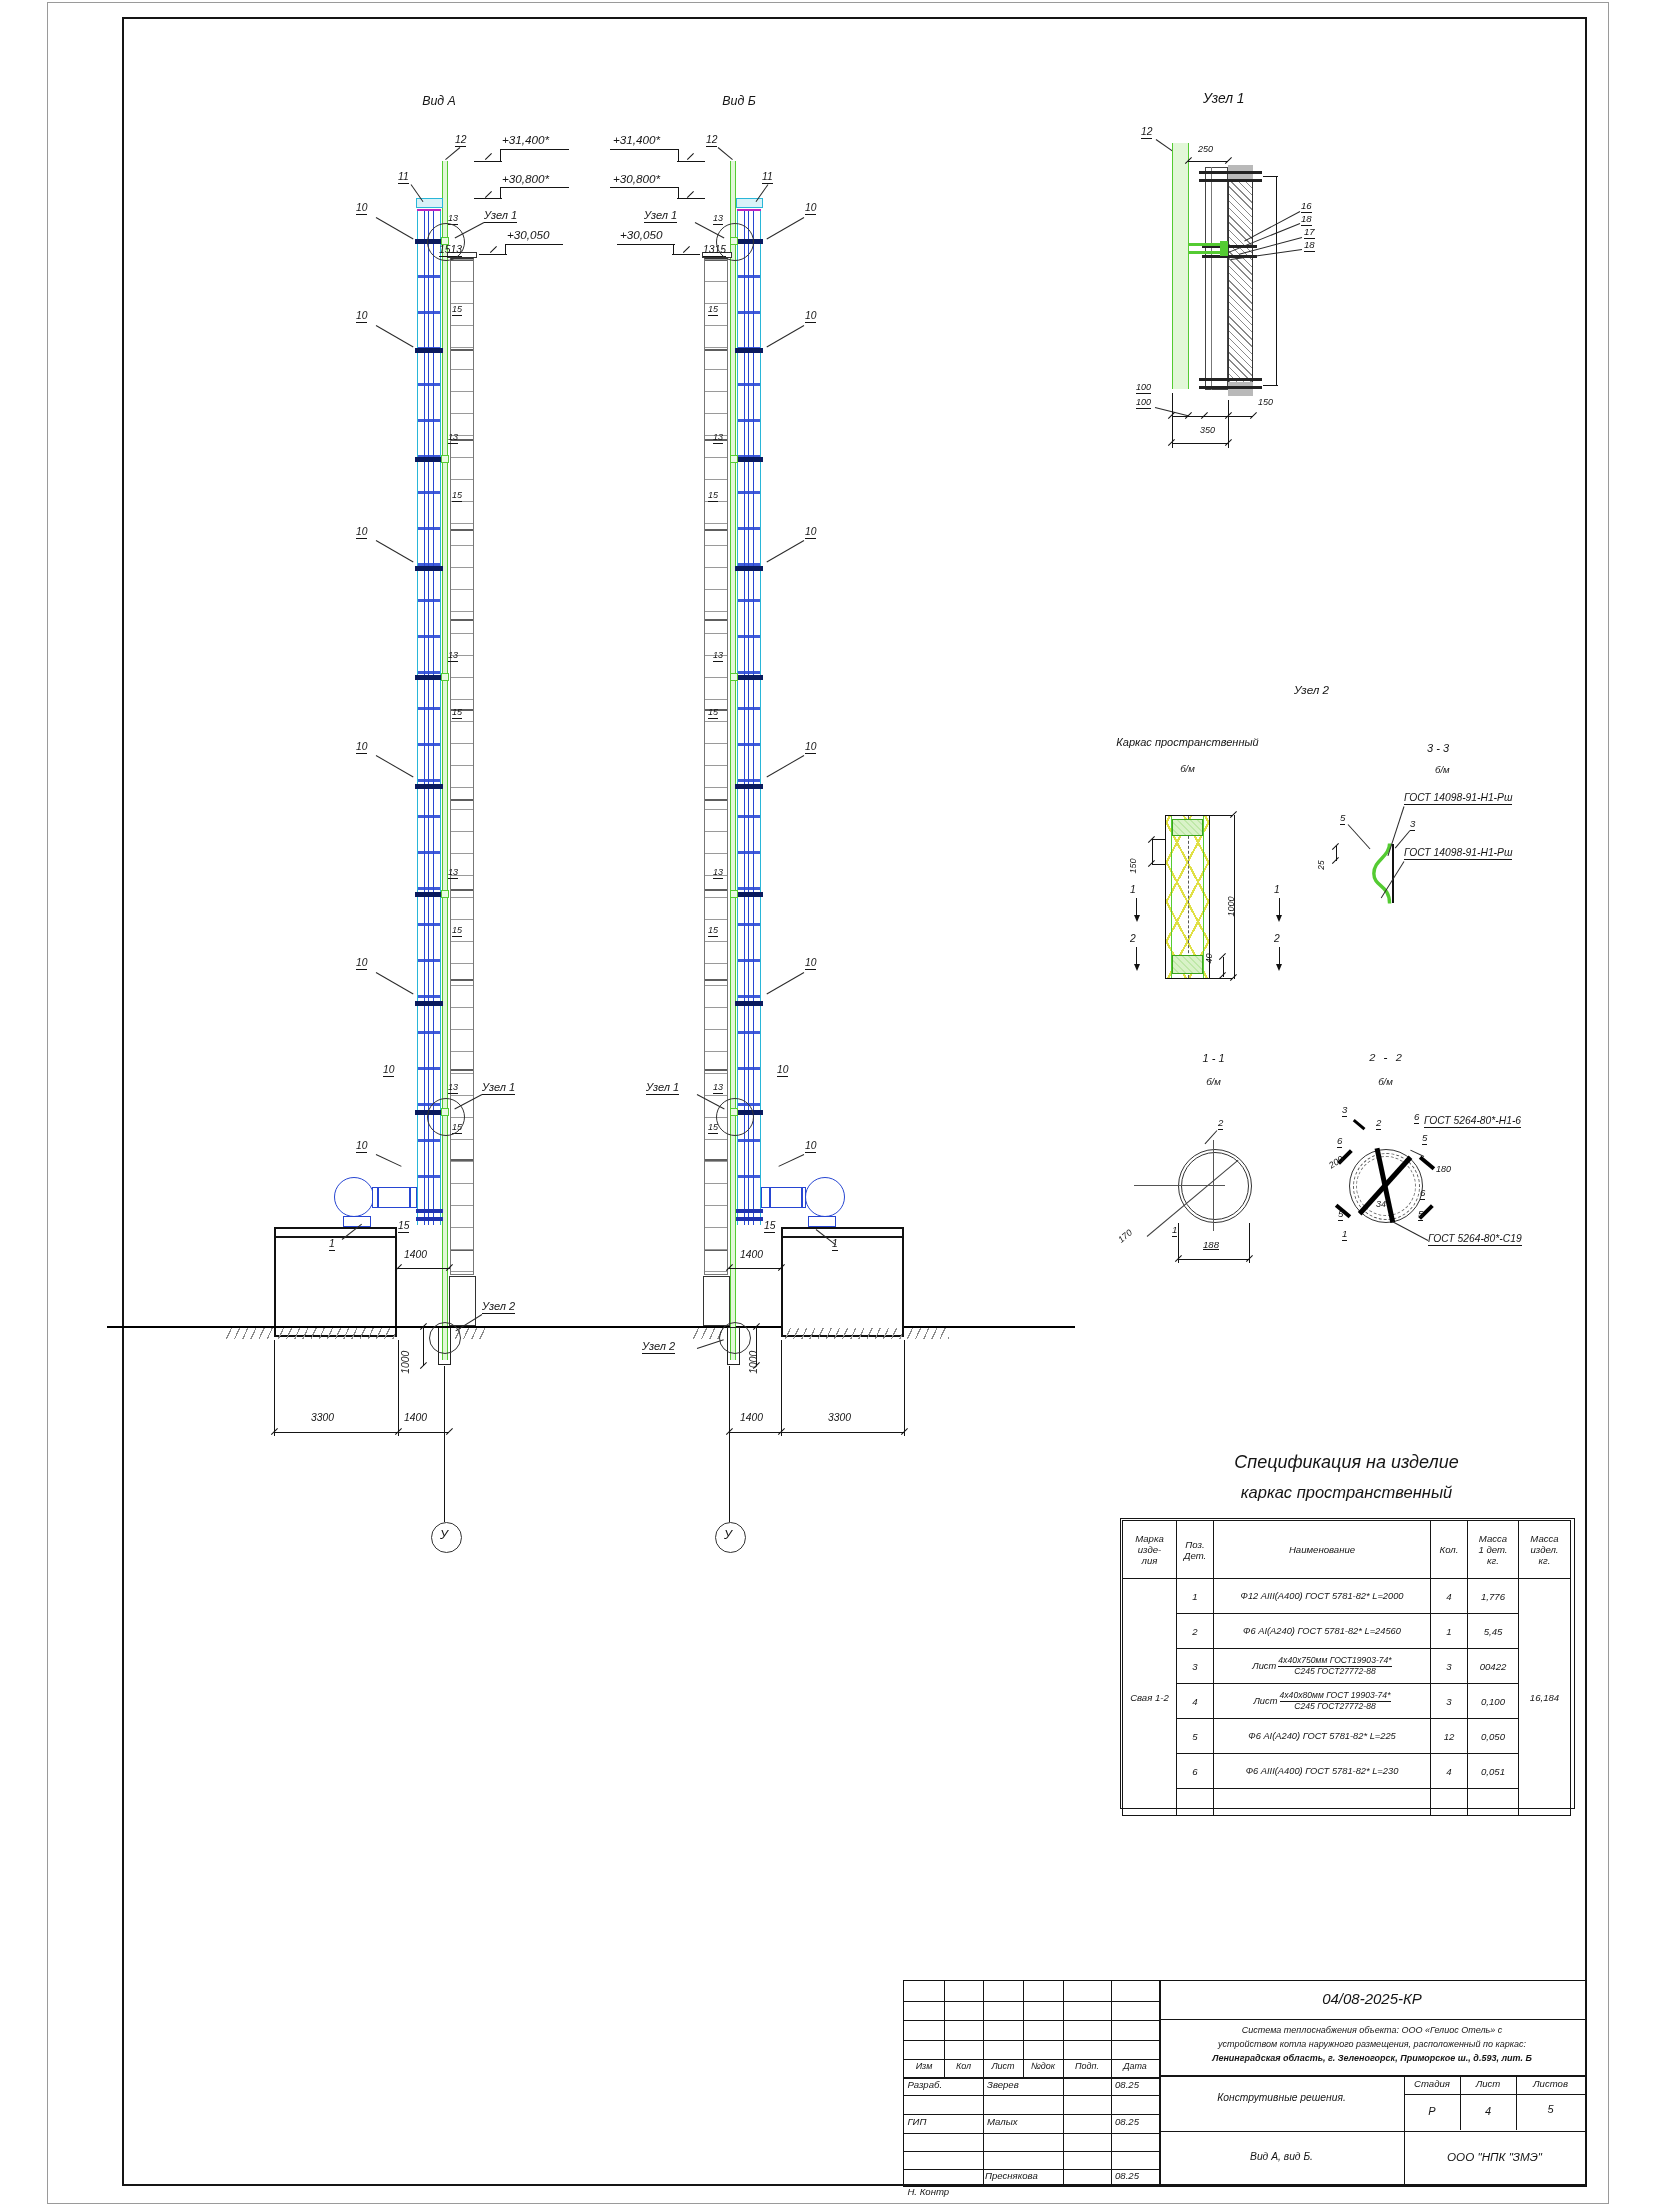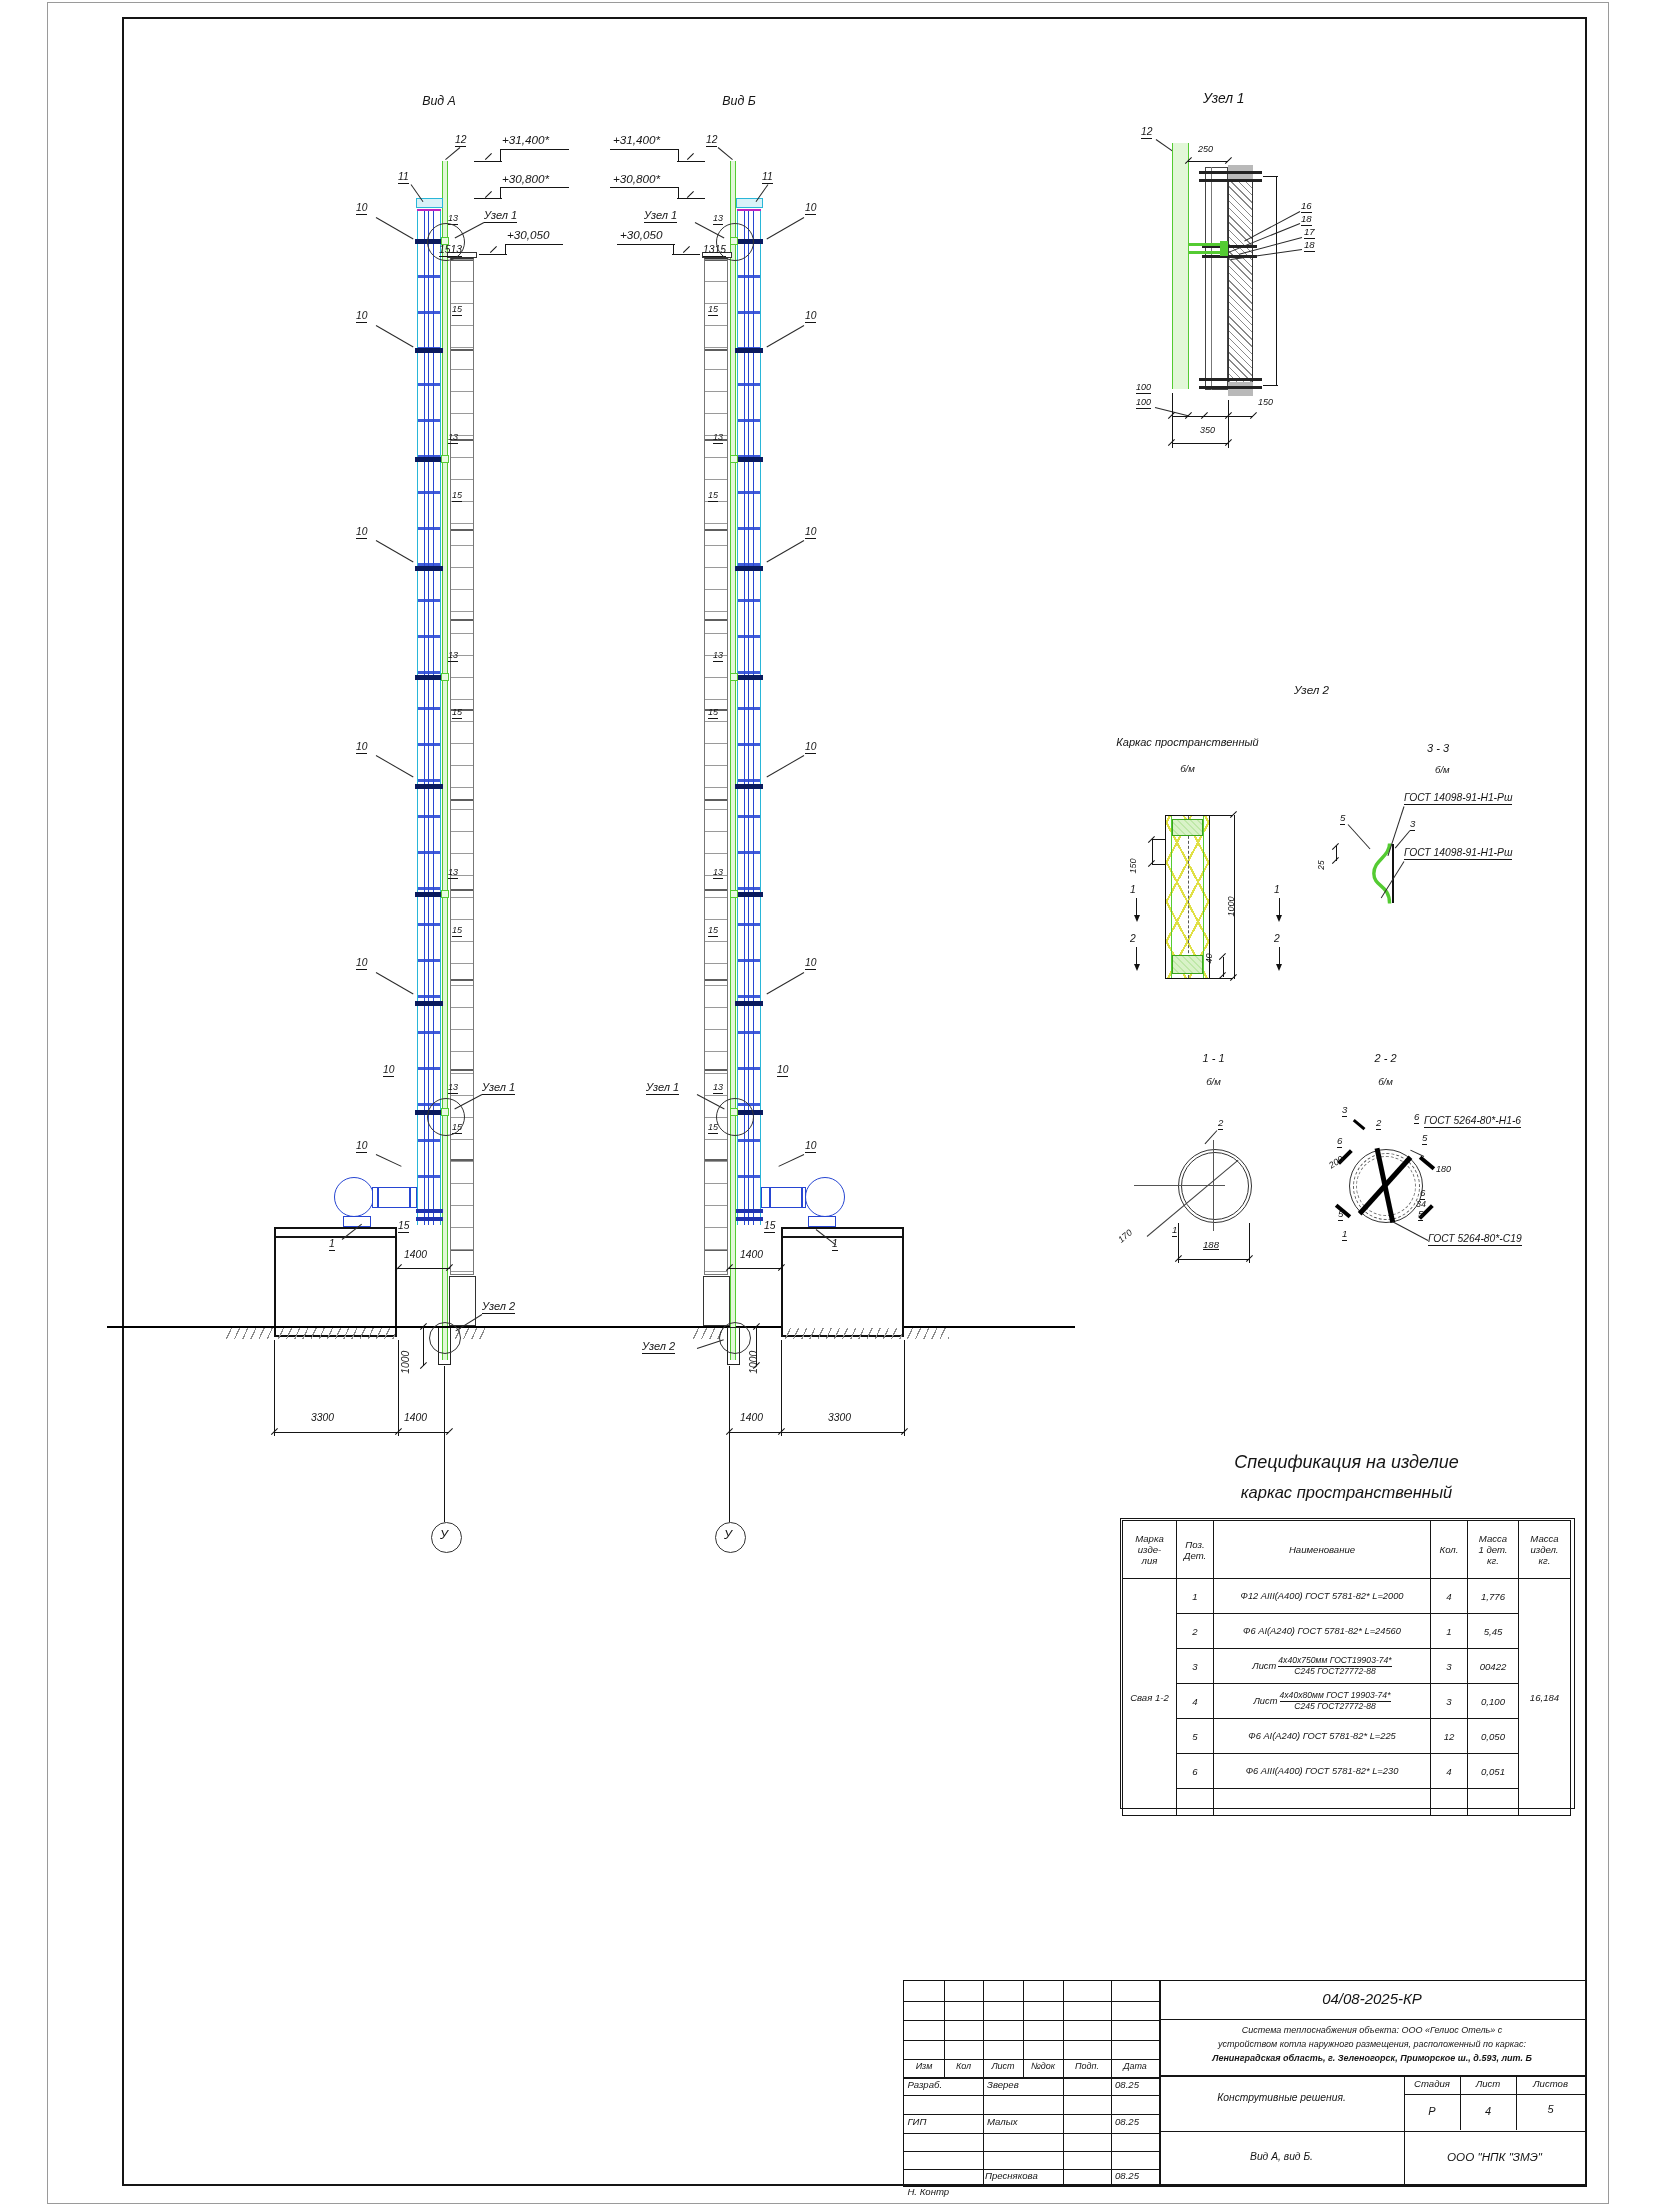--- a/index.html
+++ b/index.html
@@ -434,21 +434,21 @@
   <div class="ld" style="left:1217px;top:1130px;width:18px;transform:rotate(132deg);"></div>
   <div class="t u s14" style="left:1172px;top:1225px;">1</div>
   <div class="t s13" style="left:1118px;top:1232px;transform:rotate(-40deg);">170</div>
   <div class="t s14" style="left:1203px;top:1240px;text-decoration:underline;">188</div>
   <div class="hl" style="left:1178px;top:1259px;width:72px;"></div>
   <div class="tk" style="left:1174px;top:1258px;"></div>
     <div class="tk" style="left:1245px;top:1258px;"></div>
   <div class="vl" style="left:1178px;top:1223px;height:40px;width:0.7px;"></div>
   <div class="vl" style="left:1249px;top:1223px;height:40px;width:0.7px;"></div>
 
-  <div class="t s16 tc" style="left:1351px;top:1053px;width:69px;">2 - 2</div>
+  <div class="t s16 tc" style="left:1351px;top:1053px;width:69px;font-family:Liberation Mono, monospace;">2 - 2</div>
   <div class="t s14 tc" style="left:1351px;top:1077px;width:69px;">б/м</div>
   <div class="circ" style="left:1349px;top:1149px;width:72px;height:72px;border-width:1.1px;"></div>
   <div class="circ dash" style="left:1353px;top:1153px;width:65px;height:65px;border-width:0.8px;border-color:#555;"></div>
   <div class="circ dash" style="left:1356px;top:1156px;width:58px;height:58px;border-width:0.7px;border-color:#777;"></div>
   <div class="bar" style="left:1347px;top:1183px;width:76px;transform:rotate(-48deg);"></div>
   <div class="bar" style="left:1347px;top:1183px;width:76px;transform:rotate(78deg);"></div>
   <div class="stub" style="left:1336px;top:1155px;transform:rotate(-45deg);"></div>
   <div class="stub" style="left:1417px;top:1210px;transform:rotate(-45deg);"></div>
   <div class="stub" style="left:1418px;top:1161px;transform:rotate(40deg);"></div>
   <div class="stub" style="left:1334px;top:1209px;transform:rotate(40deg);"></div>
@@ -457,21 +457,21 @@
   <div class="t u s14" style="left:1376px;top:1118px;">2</div>
   <div class="t u s14" style="left:1414px;top:1112px;">6</div>
   <div class="t u s14" style="left:1422px;top:1133px;">5</div>
   <div class="t u s14" style="left:1337px;top:1136px;">6</div>
   <div class="t s13" style="left:1329px;top:1158px;transform:rotate(-32deg);">200</div>
   <div class="t s13" style="left:1436px;top:1165px;">180</div>
   <div class="t u s14" style="left:1420px;top:1188px;">6</div>
   <div class="t u s14" style="left:1418px;top:1209px;">5</div>
   <div class="t u s14" style="left:1338px;top:1209px;">5</div>
   <div class="t u s14" style="left:1342px;top:1229px;">1</div>
-  <div class="t s13" style="left:1416px;top:1200px;">34</div>
+  <div class="t s13" style="left:1376px;top:1200px;">34</div>
   <div class="t u s15" style="left:1424px;top:1088px;margin-top:28px;">ГОСТ 5264-80*-Н1-6</div>
   <div class="ld" style="left:1424px;top:1156px;width:15px;transform:rotate(205deg);"></div>
   <div class="t u s15" style="left:1428px;top:1234px;">ГОСТ 5264-80*-С19</div>
   <div class="ld" style="left:1428px;top:1240px;width:40px;transform:rotate(208deg);"></div>
 
   <div class="t s26 tc" style="left:1122px;top:1453px;width:449px;">Спецификация на изделие</div>
   <div class="t s24 tc" style="left:1122px;top:1484px;width:449px;">каркас пространственный</div>
   <div class="specwrap"></div>
   <table id="spec">
     <colgroup>

